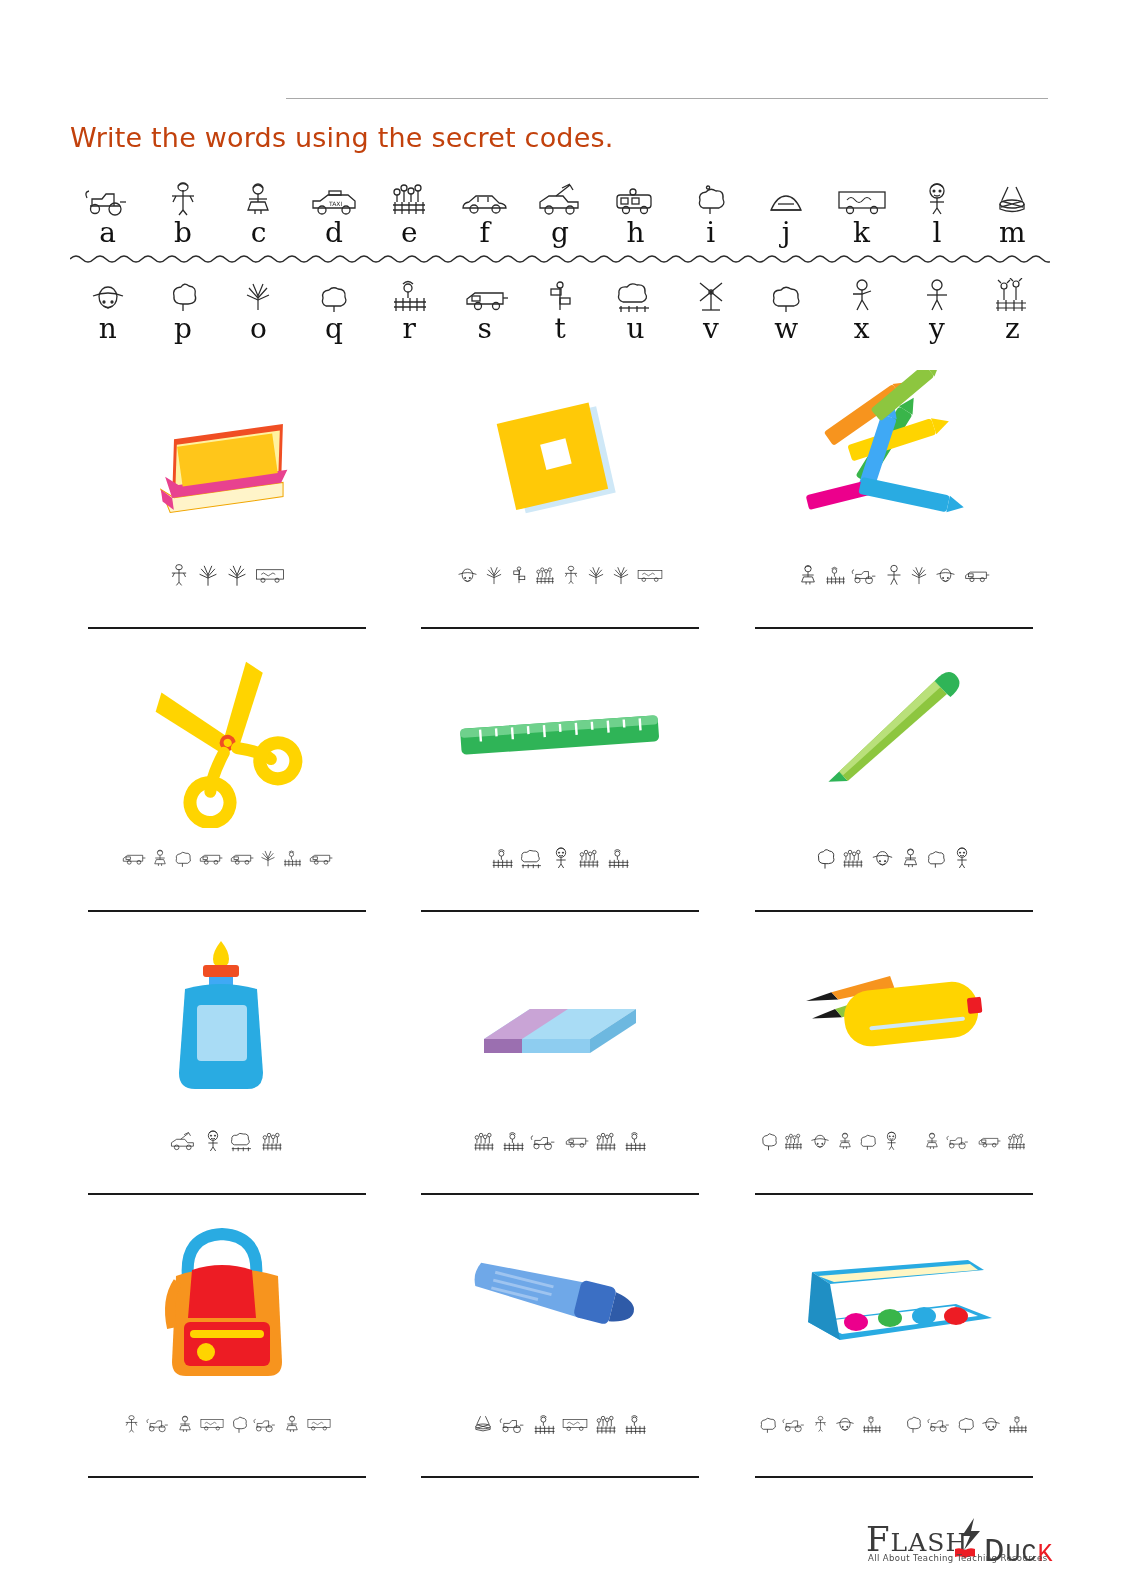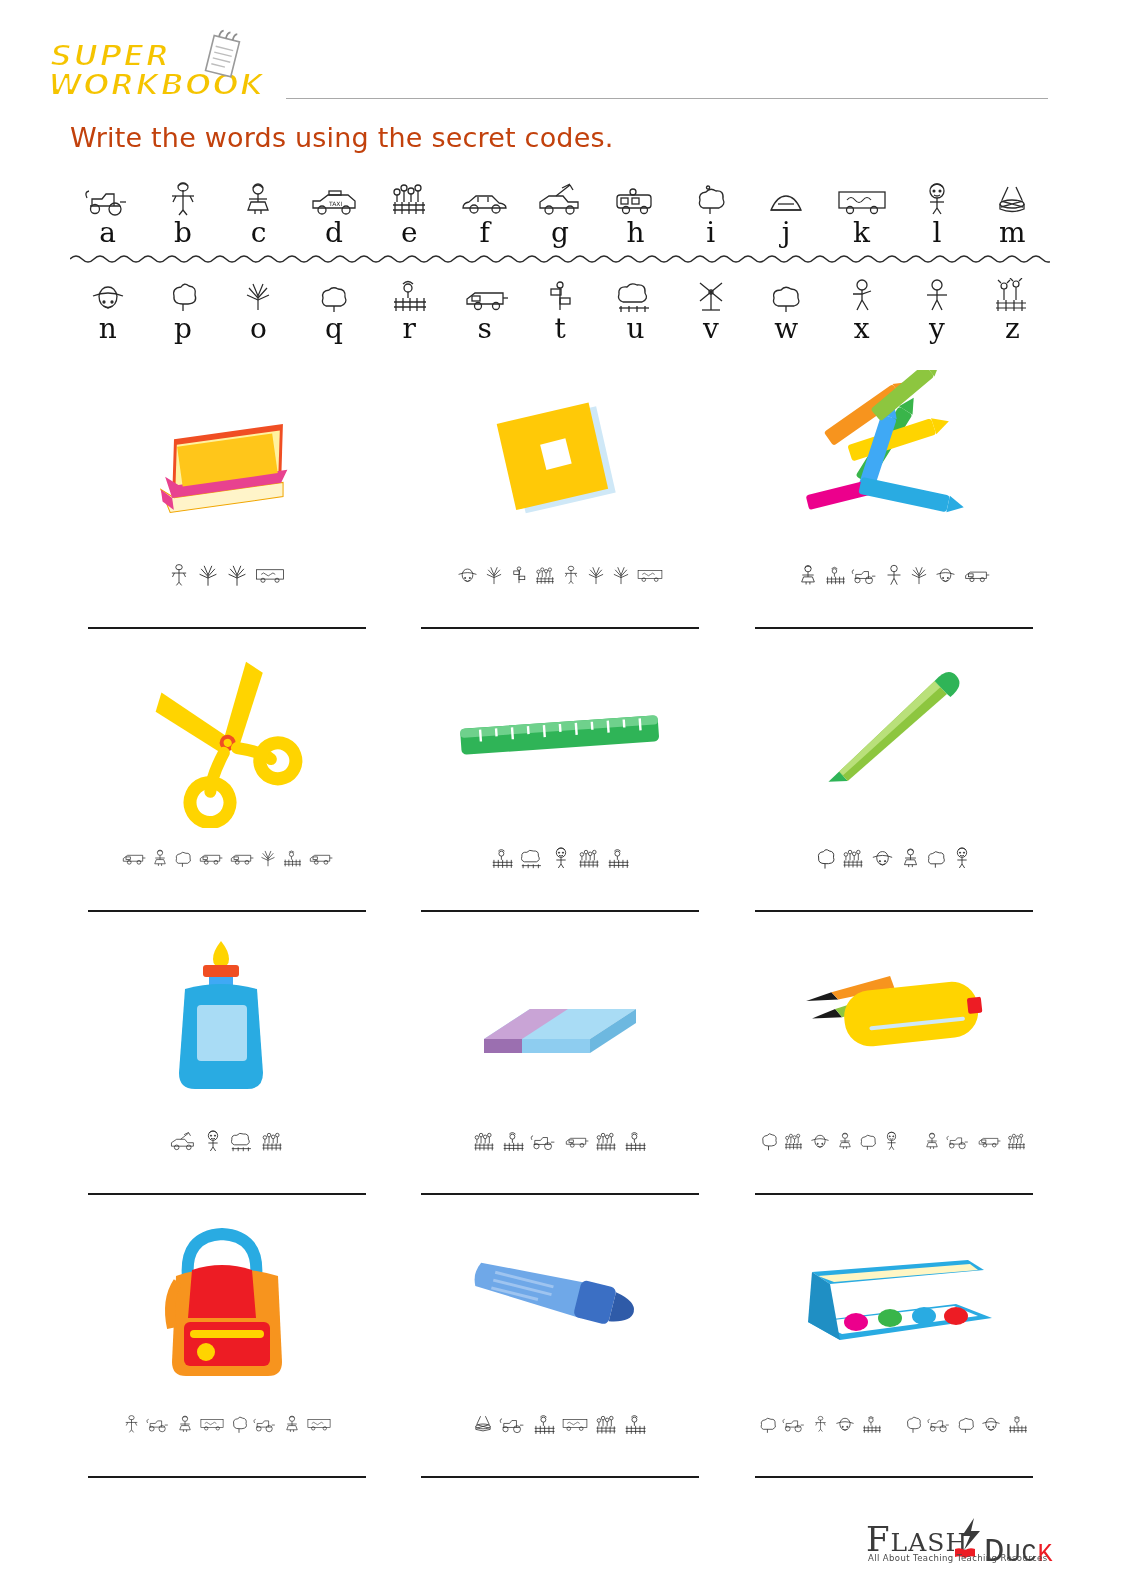--- a/index.html
+++ b/index.html
@@ -202,38 +202,20 @@
     left: 88px;
     top: 28px;
   }
 </style>
 </head>
 <body>
 
 <div class="page">
 
   <div class="header">
-    <div class="logo">
-      <div class="logo-line1">SUPER</div>
-      <div class="logo-line2">WORKBOOK</div>
-      <svg class="logo-pad" viewBox="0 0 44 52">
-        <g transform="rotate(14 22 26)">
-          <rect x="10" y="10" width="26" height="36" fill="#ffffff" stroke="#9a9a9a" stroke-width="1.6"></rect>
-          <line x1="14" y1="20" x2="32" y2="20" stroke="#bdbdbd" stroke-width="1.4"></line>
-          <line x1="14" y1="26" x2="32" y2="26" stroke="#bdbdbd" stroke-width="1.4"></line>
-          <line x1="14" y1="32" x2="32" y2="32" stroke="#bdbdbd" stroke-width="1.4"></line>
-          <line x1="14" y1="38" x2="28" y2="38" stroke="#bdbdbd" stroke-width="1.4"></line>
-          <g stroke="#8e8e8e" stroke-width="1.8" fill="none">
-            <path d="M15 10 q0 -6 3 -7"></path>
-            <path d="M22 10 q0 -6 3 -7"></path>
-            <path d="M29 10 q0 -6 3 -7"></path>
-          </g>
-        </g>
-      </svg>
-    </div>
     <div class="header-rule"></div>
   </div>
 
   <div class="instruction">Write the words using the secret codes.</div>
 
   <div class="key">
 
     <div class="key-row">
 
       <div class="key-cell">

